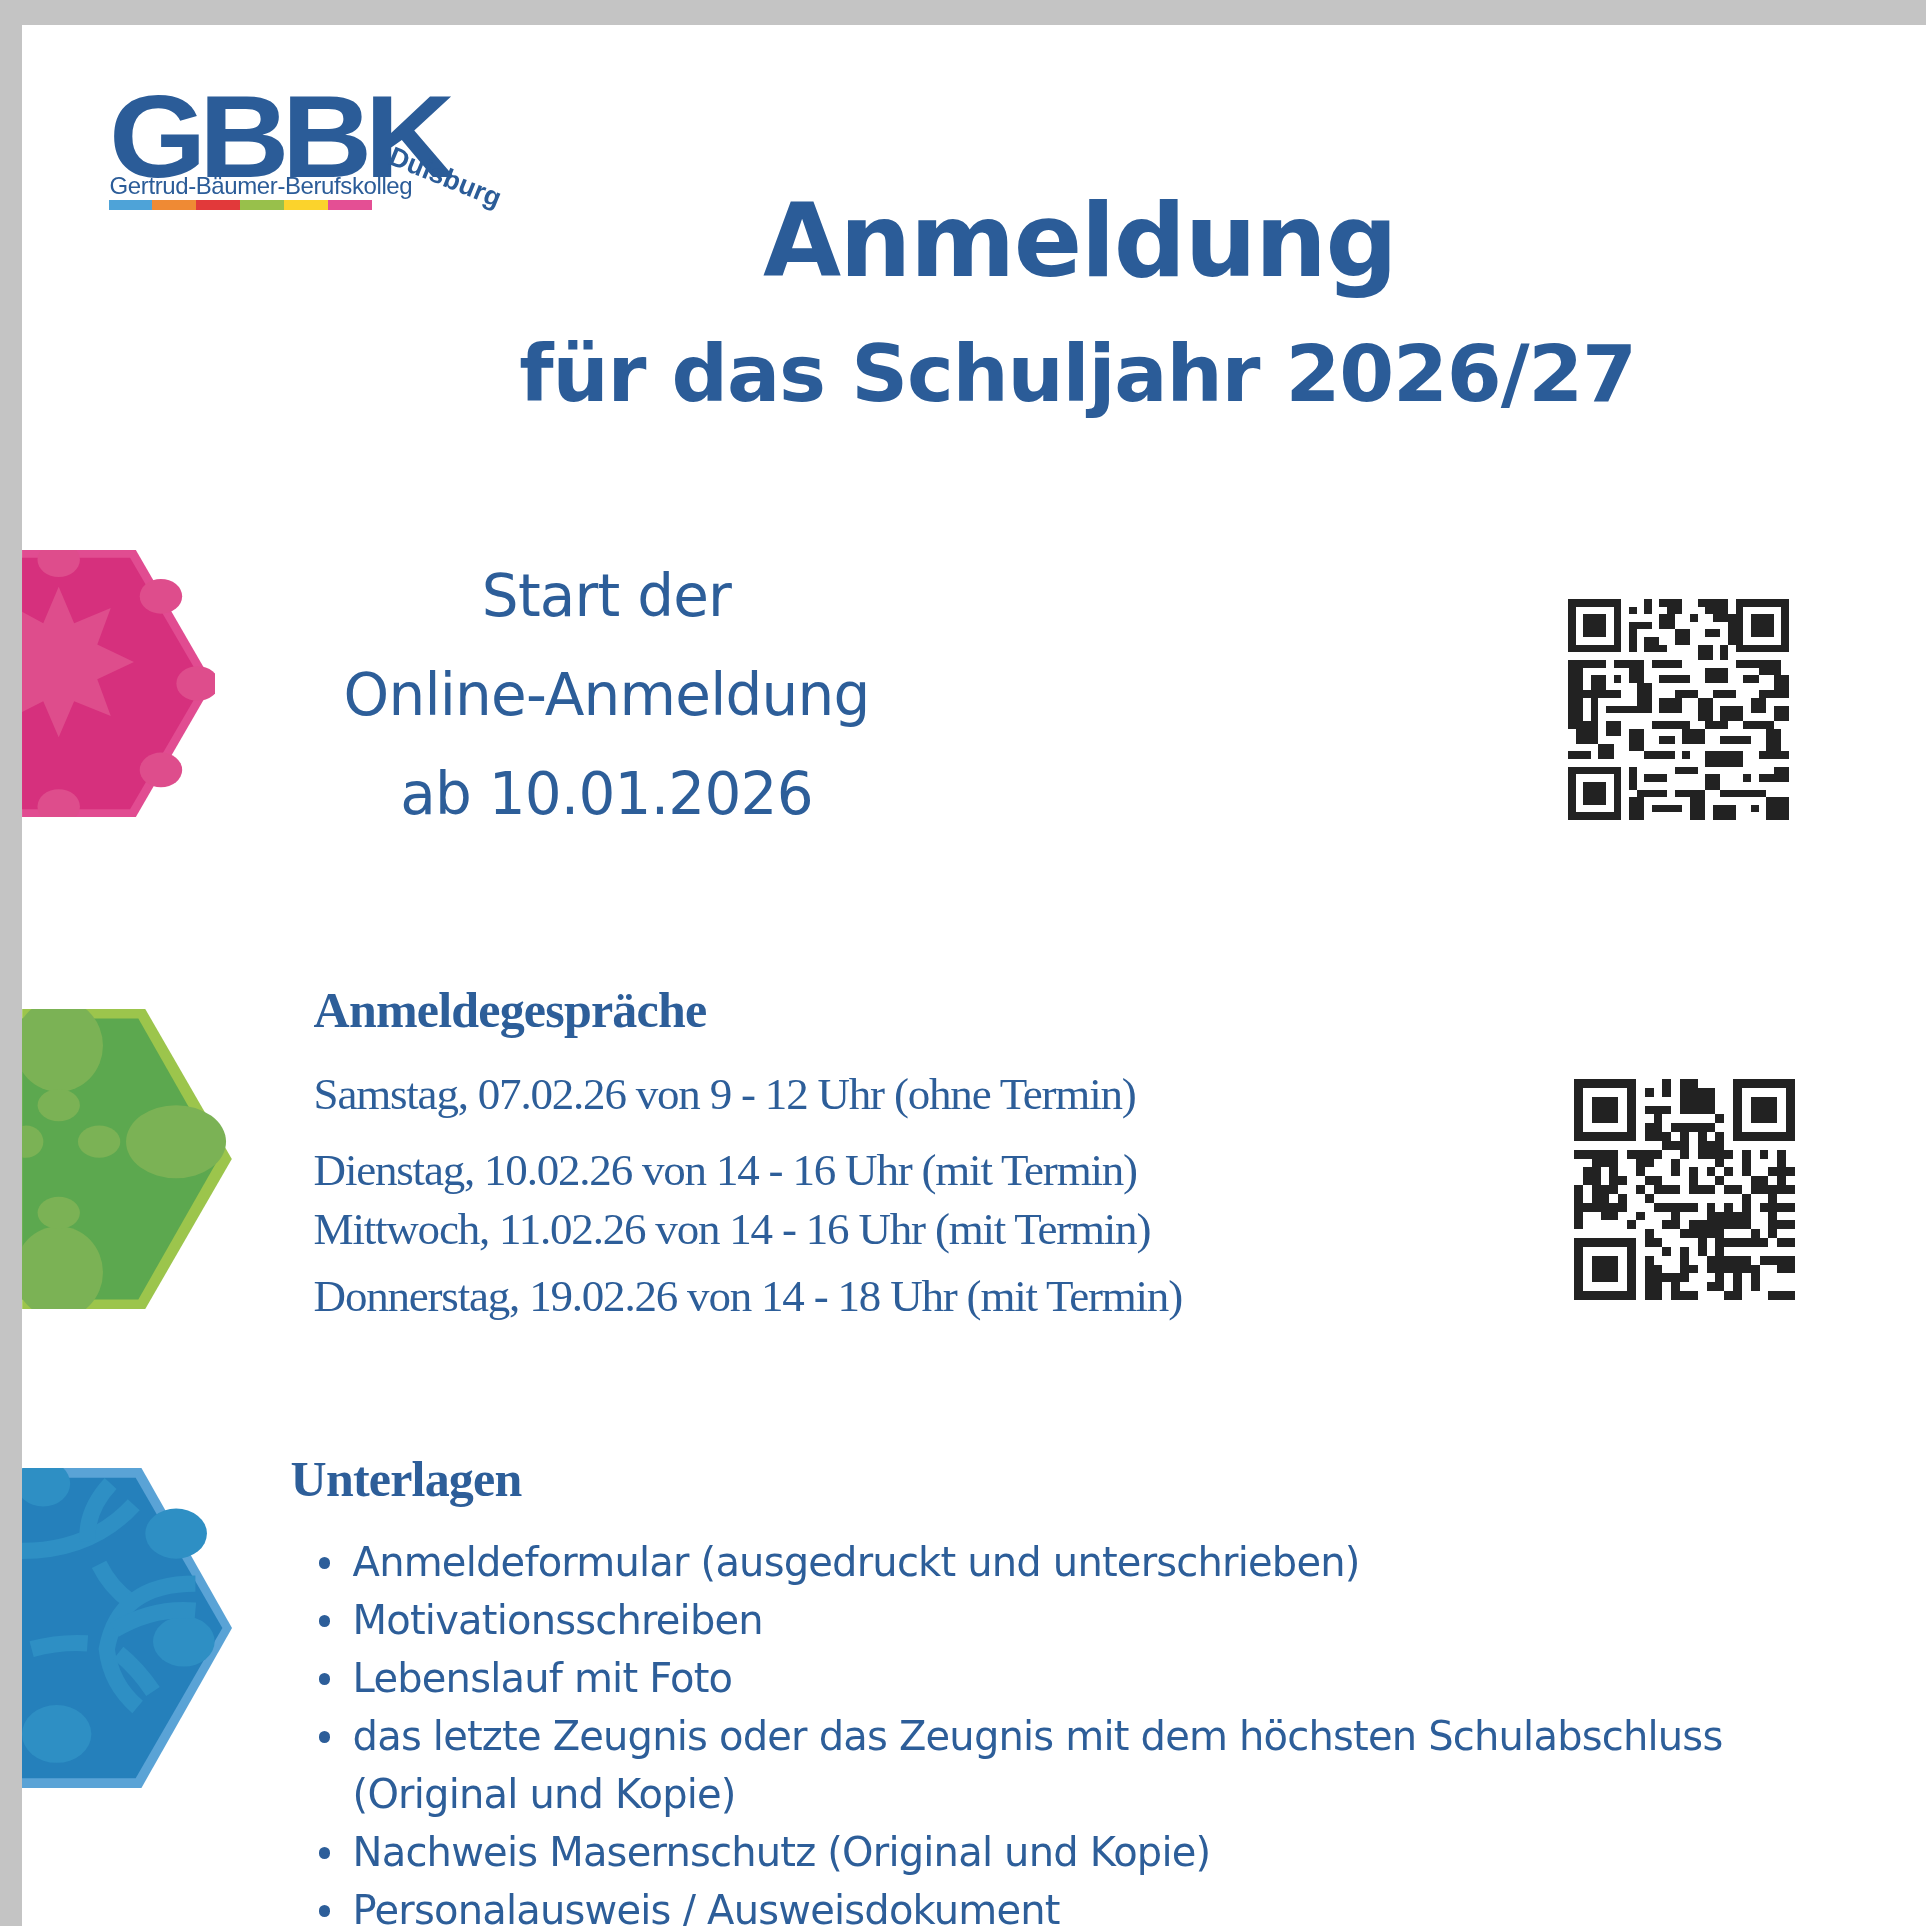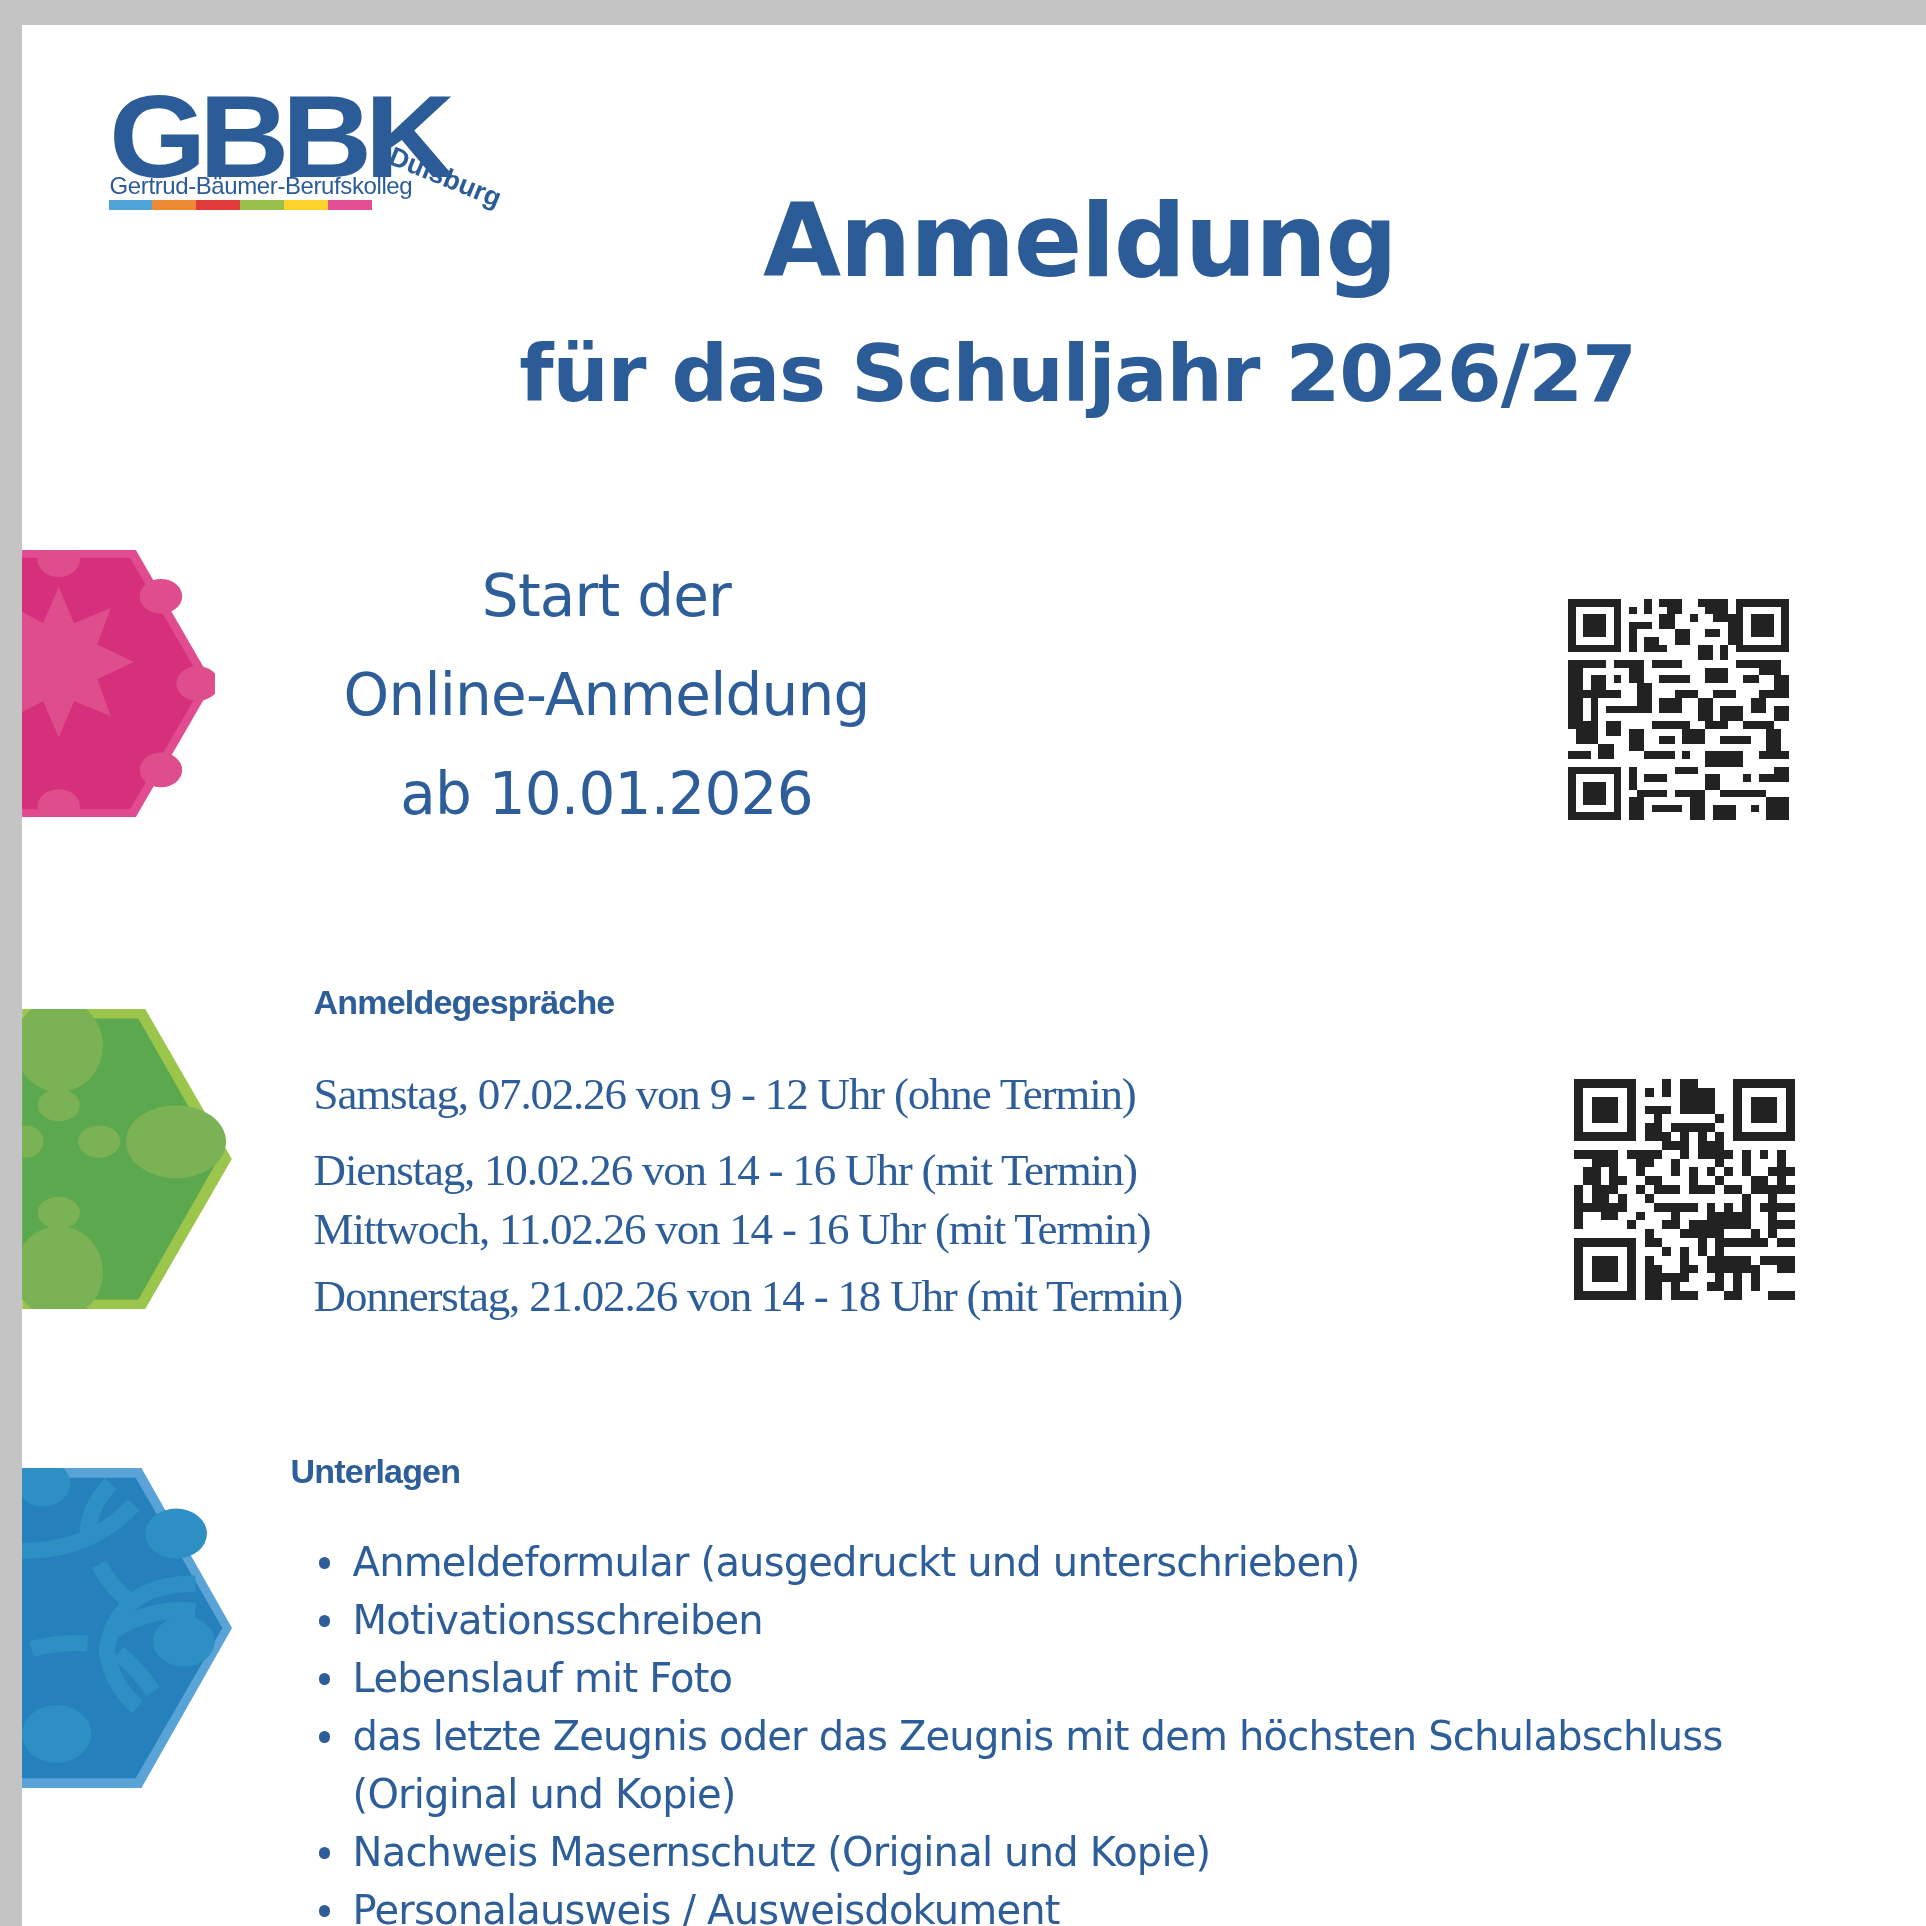--- a/index.html
+++ b/index.html
@@ -21,21 +21,21 @@
   .title-1 { top:166px; font-size:101px; line-height:1; letter-spacing:-1.5px; padding-left:204px; box-sizing:border-box; }
   .title-2 { top:310px; font-size:79px; line-height:1; letter-spacing:-1.2px; padding-left:200px; box-sizing:border-box; }
 
   
   .hex { position:absolute; left:0; }
   .hex svg { display:block; }
 
   
   .h-big { position:absolute; font-weight:normal; color:#2d5e99; font-family:"DejaVu Sans", sans-serif; white-space:nowrap;text-align:center; }
   .start-line { font-size:58px; line-height:99px; letter-spacing:-0.8px; }
-  .sec-head { position:absolute; font-weight:bold; font-family:Liberation Sans, sans-serif; font-size:34px; line-height:1; letter-spacing:-0.8px; white-space:nowrap; }
+  .sec-head { position:absolute; font-weight:bold; font-family:Liberation Serif, serif; font-size:50px; line-height:1; letter-spacing:-0.8px; white-space:nowrap; }
   .date-line { position:absolute; font-family:Liberation Serif, serif; font-size:45px; line-height:67px; white-space:nowrap; letter-spacing:-1.2px; }
   ul.list { position:absolute; margin:0; padding:0; list-style:none; font-family:"DejaVu Sans", sans-serif; }
   ul.list li { position:relative; white-space:nowrap; }
   ul.list li .bullet { position:absolute; width:11.6px; height:11.6px; border-radius:50%; background:#2d5e99; }
   .unter li { font-size:40px; line-height:58px; padding-left:65px; letter-spacing:-0.8px; }
   .unter li .bullet { left:31px; top:24px; }
 
   .qr { position:absolute; background:#fff; }
   .qr svg { display:block; width:100%; height:100%; }
 </style>
@@ -186,21 +186,21 @@
         <ellipse cx="400" cy="345" rx="130" ry="95"></ellipse>
       </g>
     </svg>
   </div>
 
   <div class="sec-head" style="left:292px; top:960px;">Anmeldegespräche</div>
   <div>
     <div class="date-line" style="left:292px; top:1036px;">Samstag, 07.02.26 von 9 - 12 Uhr (ohne Termin)</div>
     <div class="date-line" style="left:292px; top:1104px;margin-top:8px;">Dienstag, 10.02.26 von 14 - 16 Uhr (mit Termin)</div>
     <div class="date-line" style="left:292px; top:1171px;">Mittwoch, 11.02.26 von 14 - 16 Uhr (mit Termin)</div>
-    <div class="date-line" style="left:292px; top:1238px;">Donnerstag, 21.02.26 von 14 - 18 Uhr (mit Termin)</div>
+    <div class="date-line" style="left:292px; top:1238px;">Donnerstag, 19.02.26 von 14 - 18 Uhr (mit Termin)</div>
   </div>
 
   <div class="qr" style="left:1552px; top:1054px; width:221px; height:221px;">
     <svg viewBox="0 0 25 25" shape-rendering="crispEdges">
       <g fill="#222">
         <path d="M0,0h7v7h-7z M1,1v5h5v-5z"></path>
           <rect x="2" y="2" width="3" height="3"></rect>
         <path d="M18,0h7v7h-7z M19,1v5h5v-5z"></path>
           <rect x="20" y="2" width="3" height="3"></rect>
         <path d="M0,18h7v7h-7z M1,19v5h5v-5z"></path>

